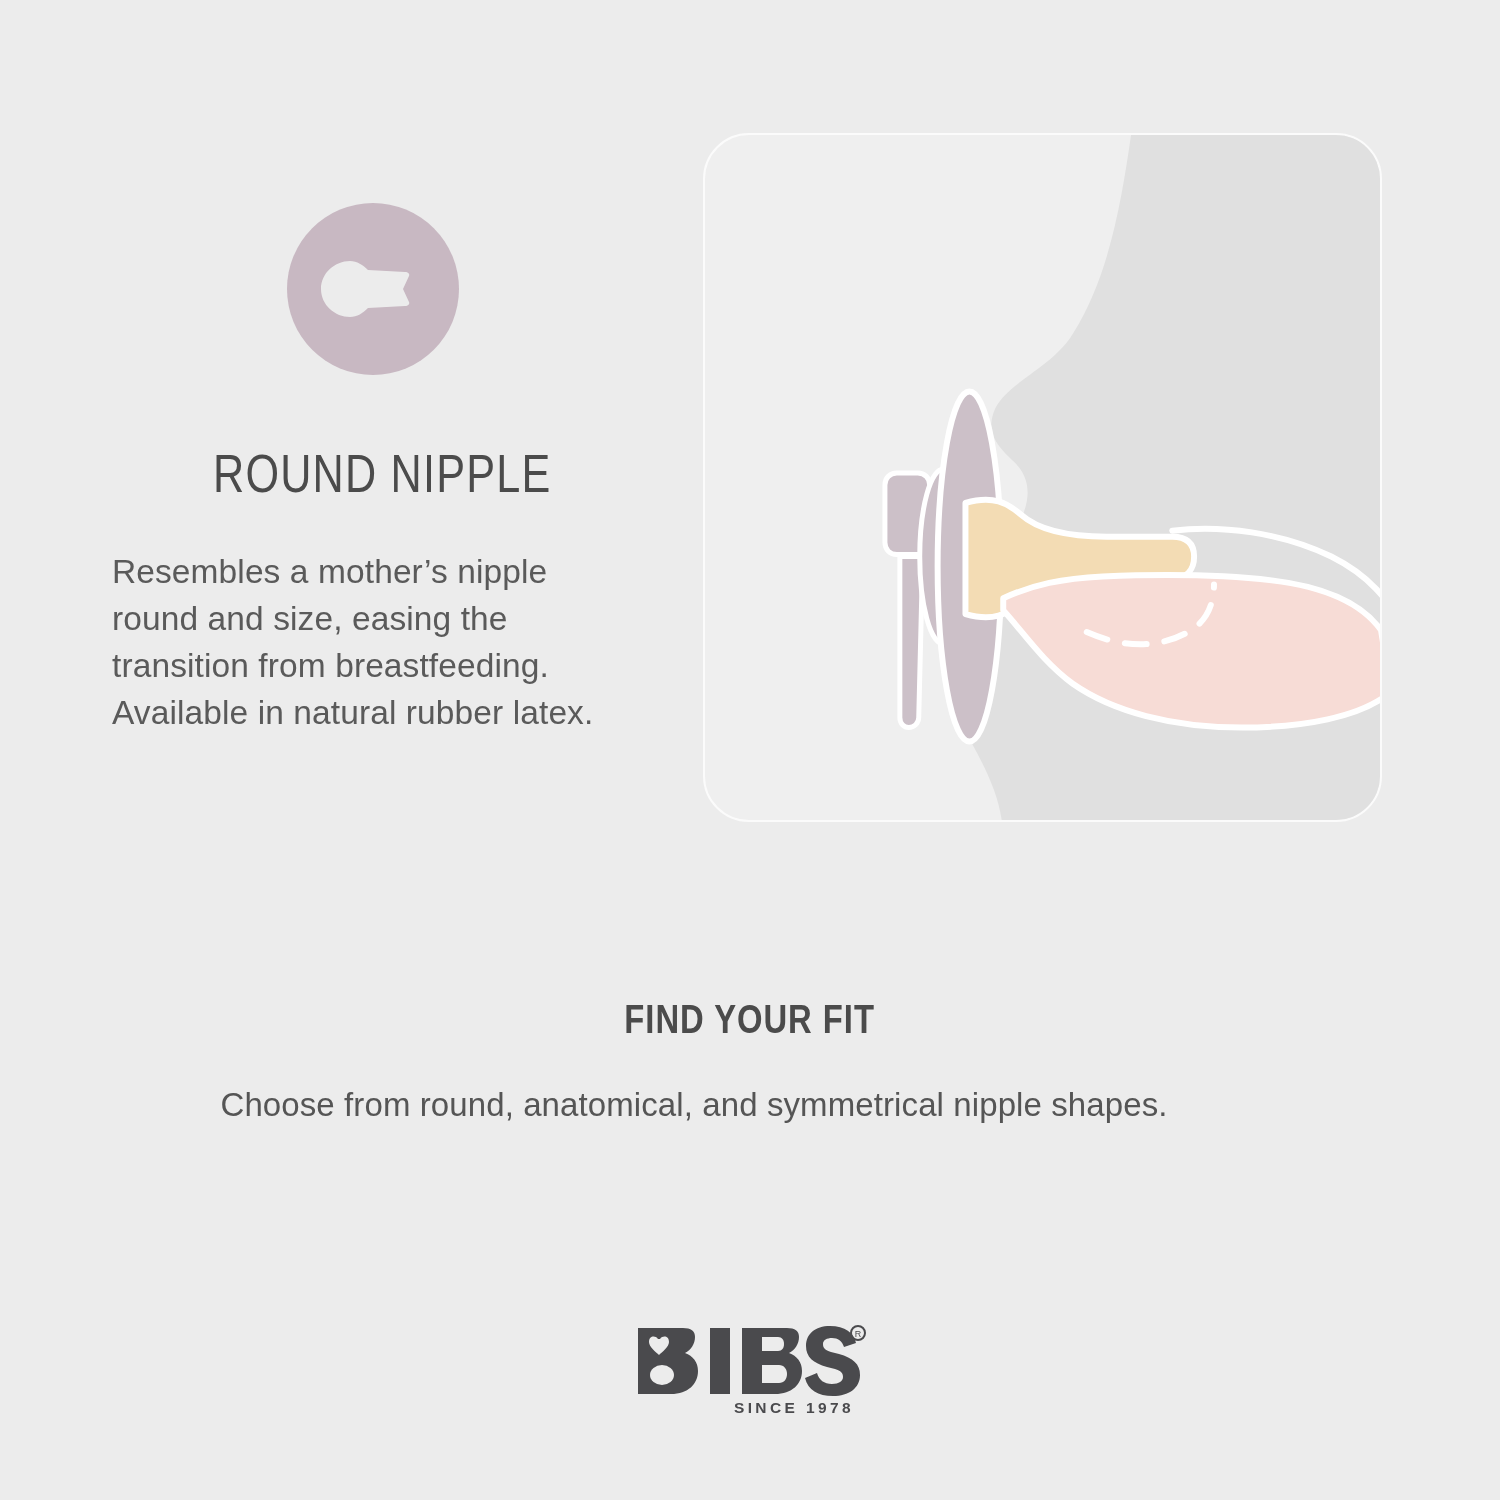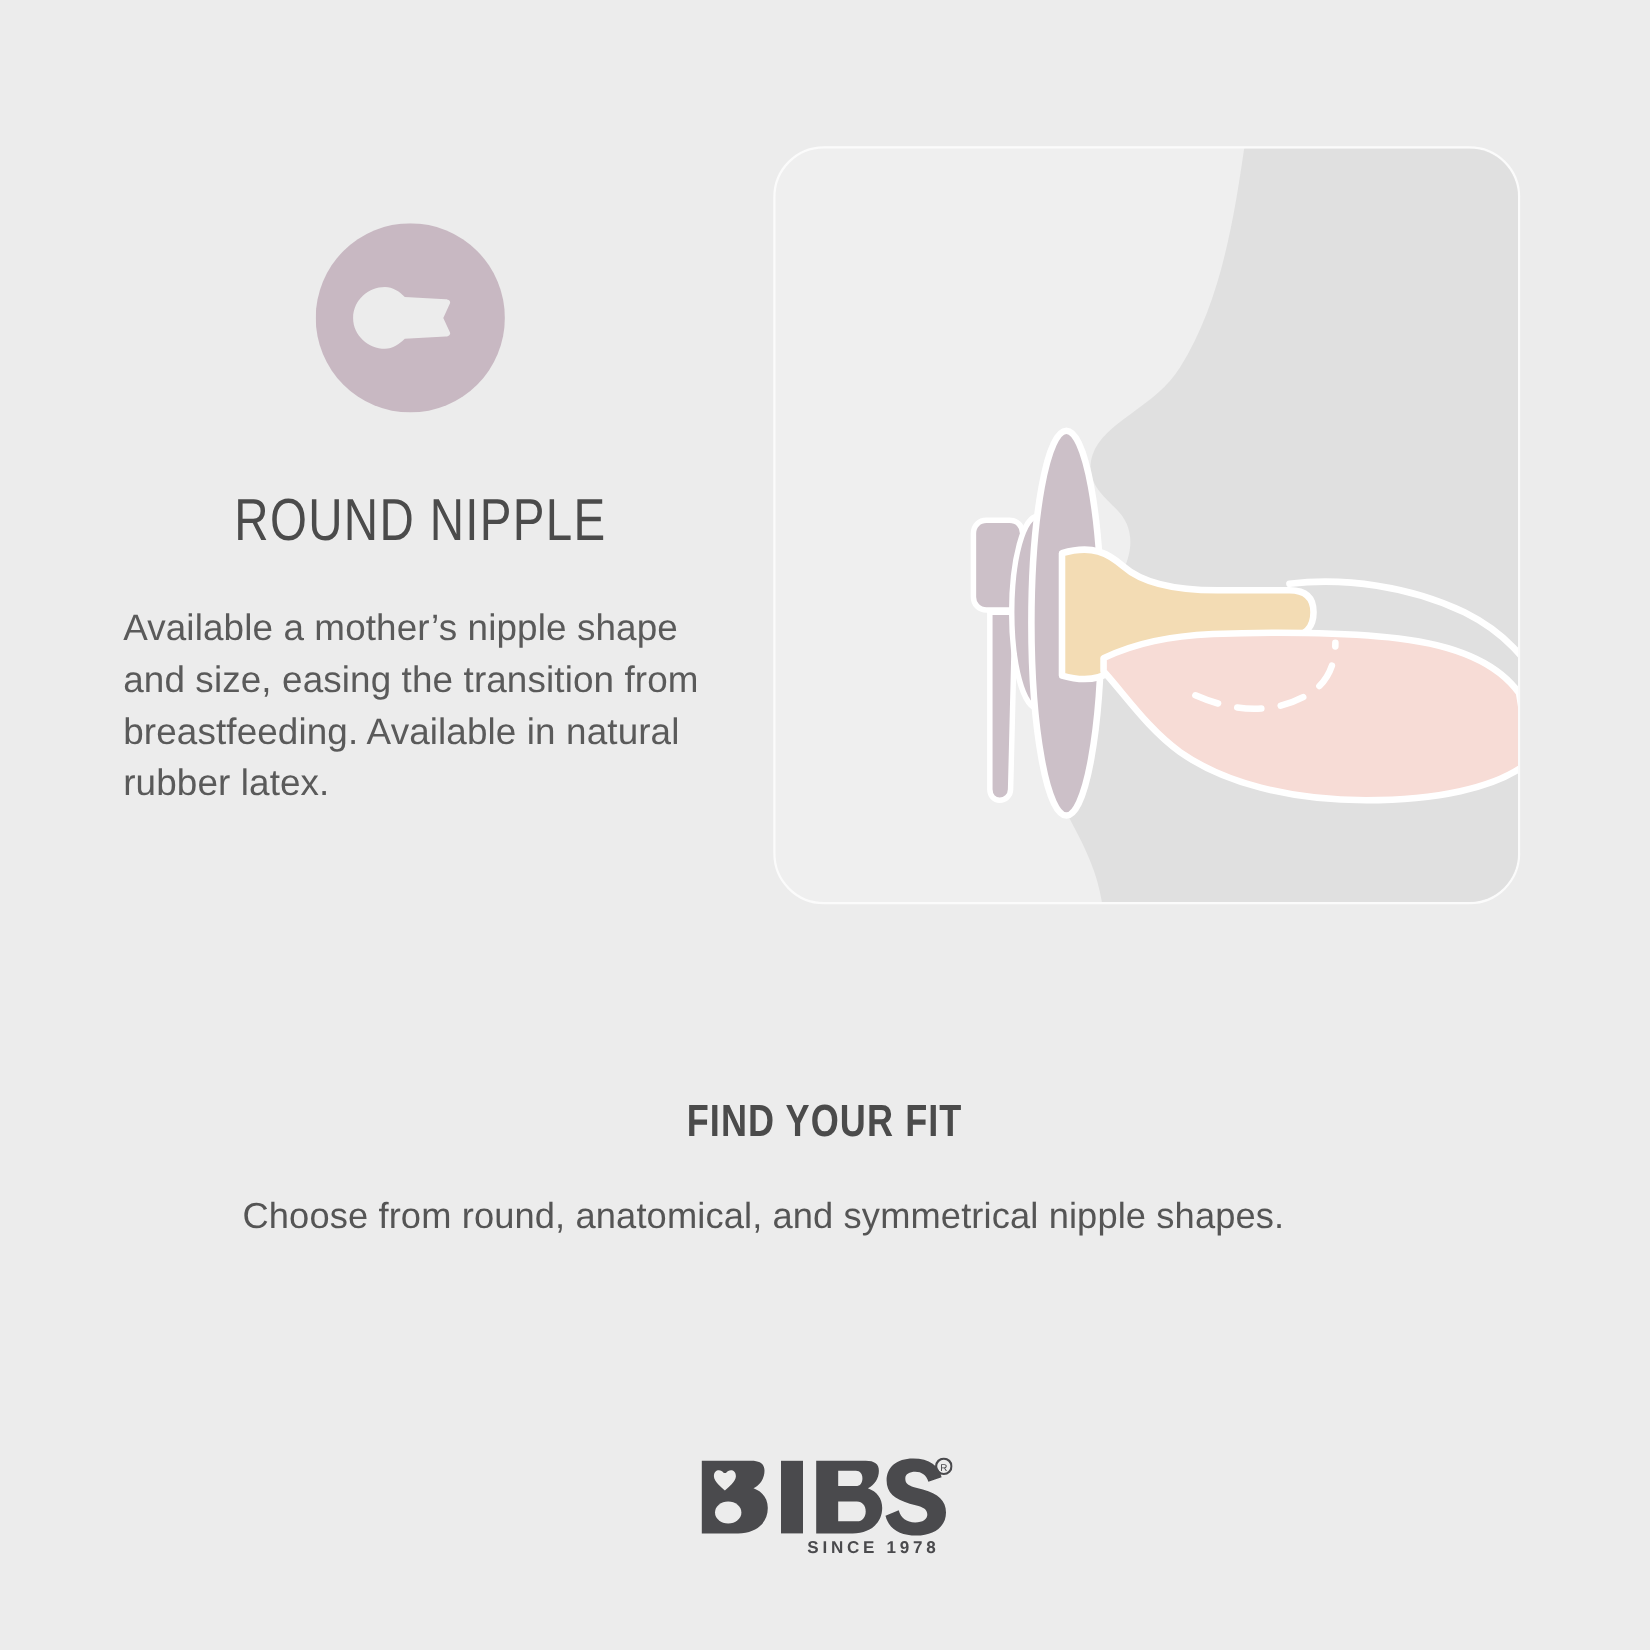--- a/index.html
+++ b/index.html
@@ -151,21 +151,21 @@
                L 116 86
                L 122 73
                C 123 71, 121 69, 118 69
                L 81 67
                C 76 62, 70 58, 63 58 Z" fill="#ececec"></path>
     </svg>
   </div>
 
   <div class="feature-heading">ROUND NIPPLE</div>
 
-  <div class="feature-body">Available a mother’s nipple shape and size, easing the transition from breastfeeding. Available in natural rubber latex.</div>
+  <div class="feature-body">Resembles a mother’s nipple round and size, easing the transition from breastfeeding. Available in natural rubber latex.</div>
 
   <div class="illustration-panel">
     <svg viewBox="0 0 679 689" xmlns="http://www.w3.org/2000/svg">
 
       <g>
         <path d="M 430 -10
                  C 420 60, 408 140, 370 200
                  C 348 236, 300 250, 290 280
                  C 282 304, 300 318, 312 330
                  C 324 342, 330 360, 318 386

